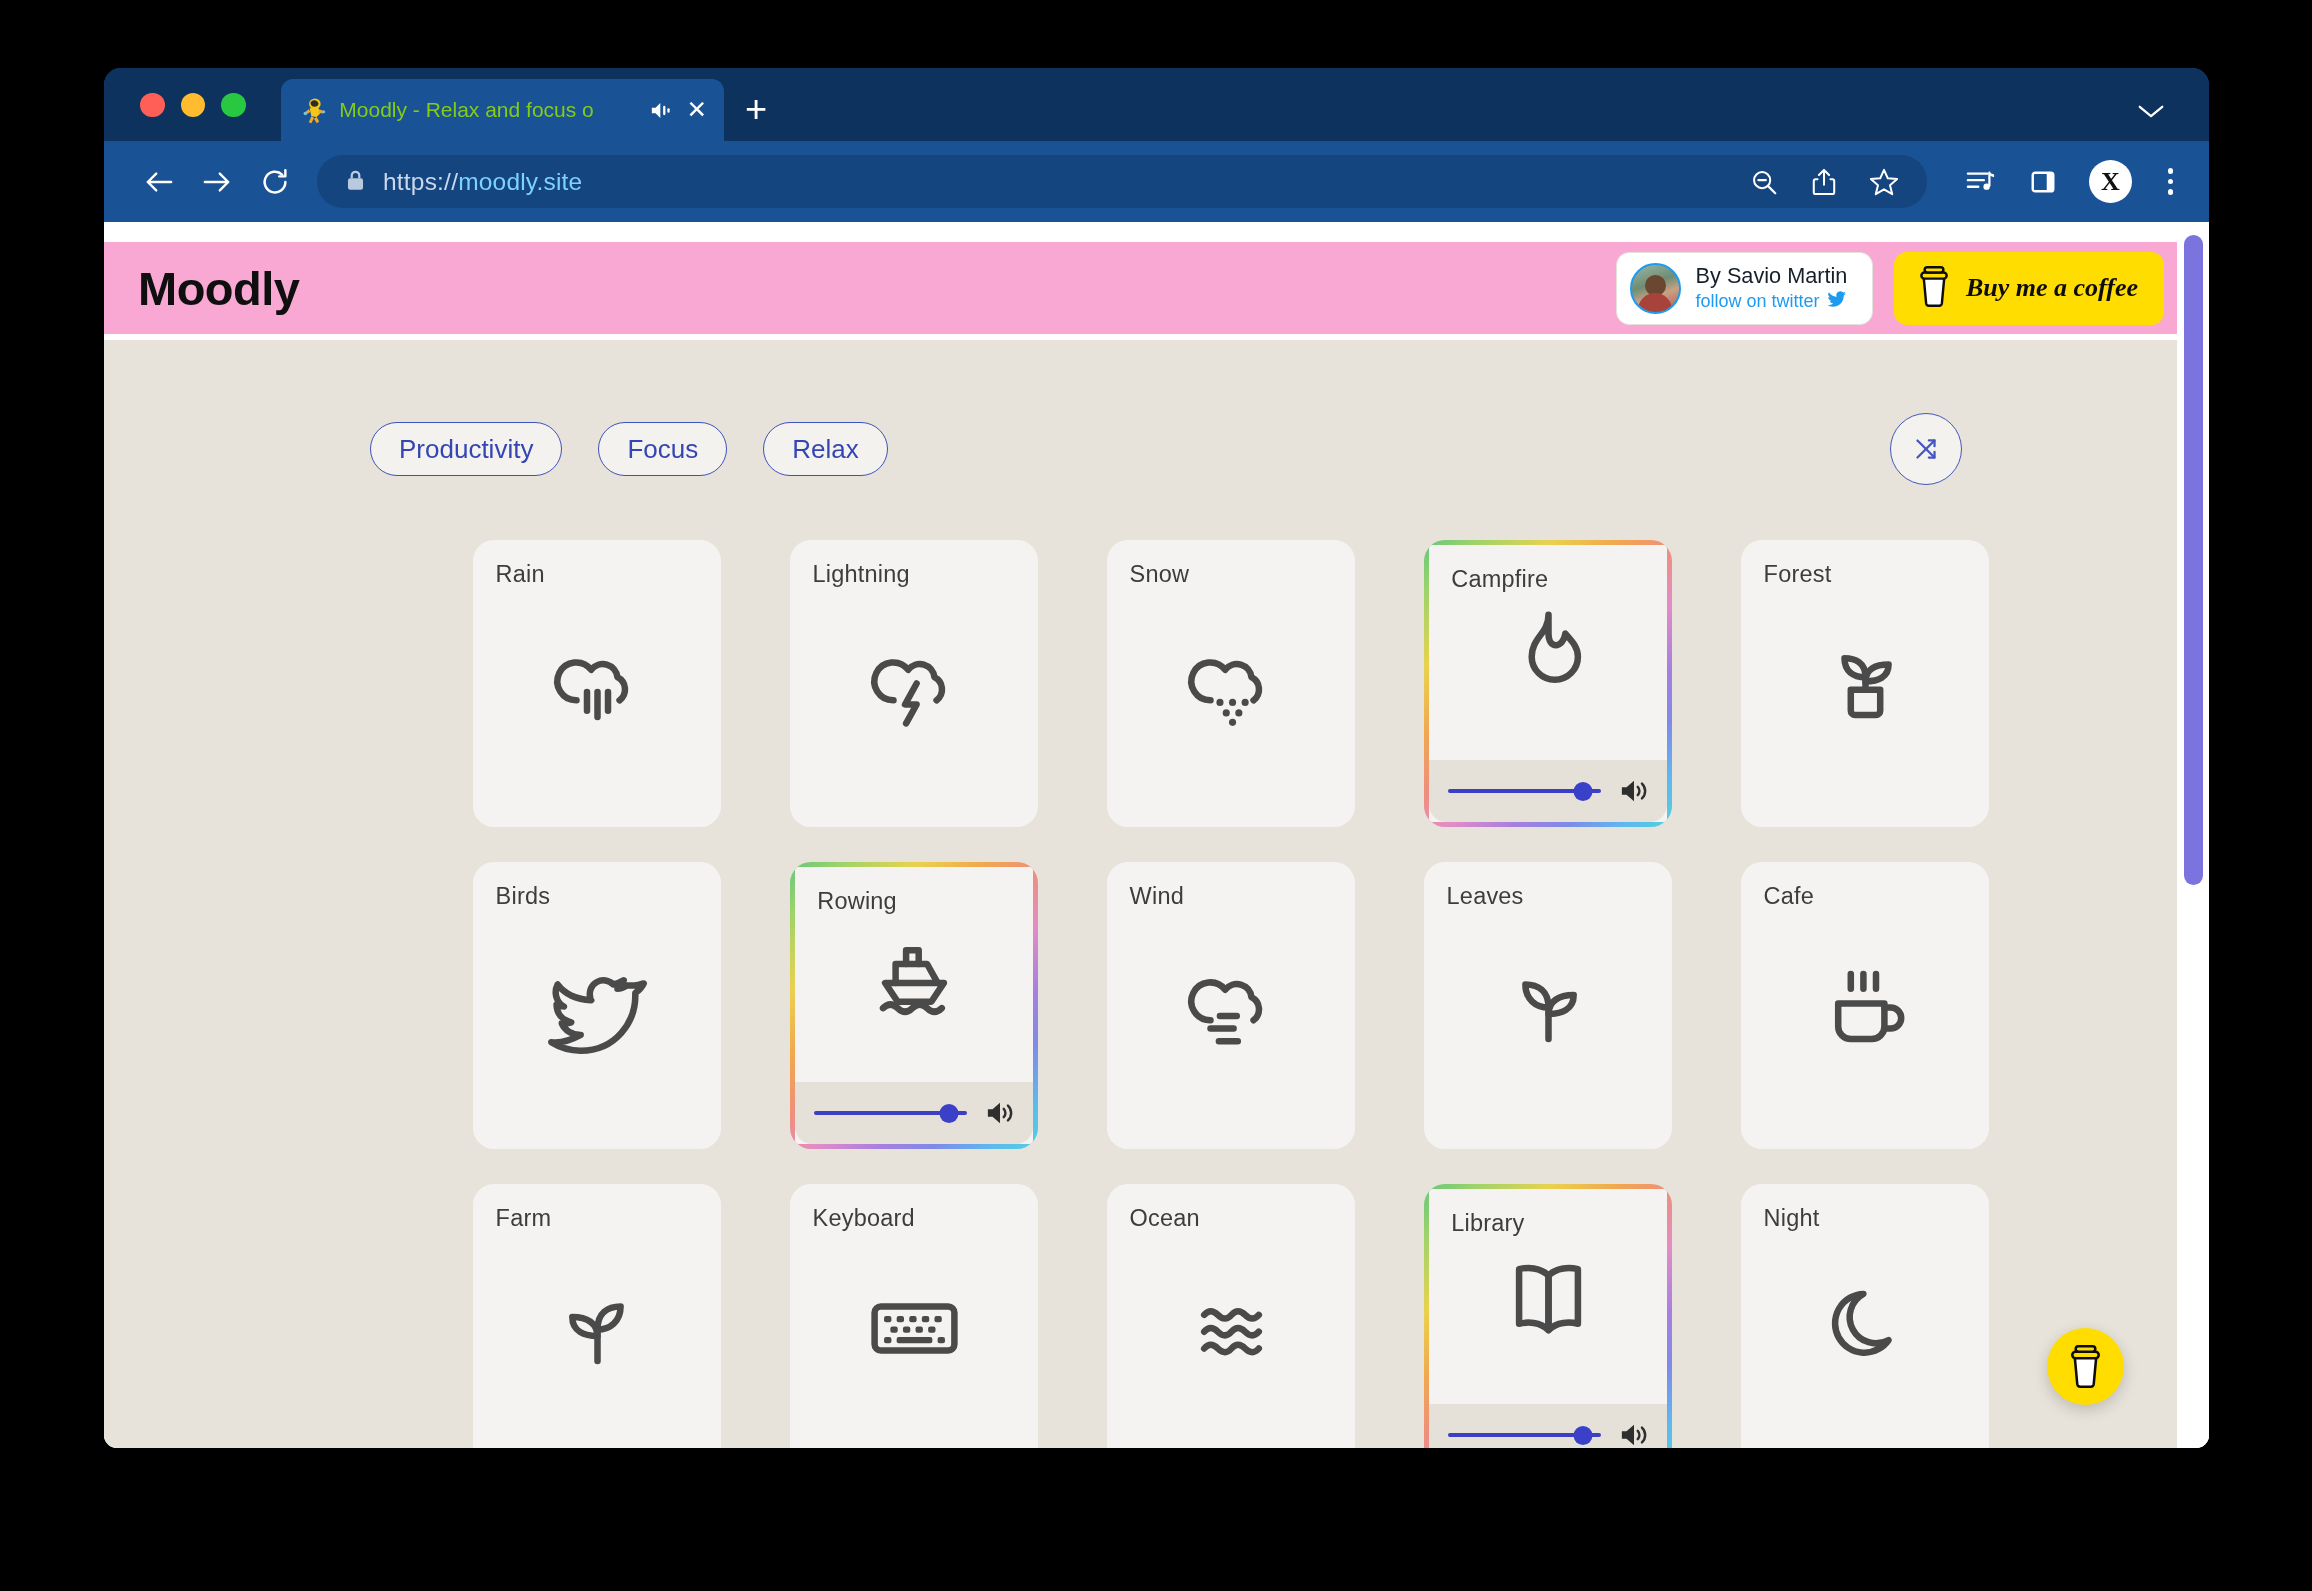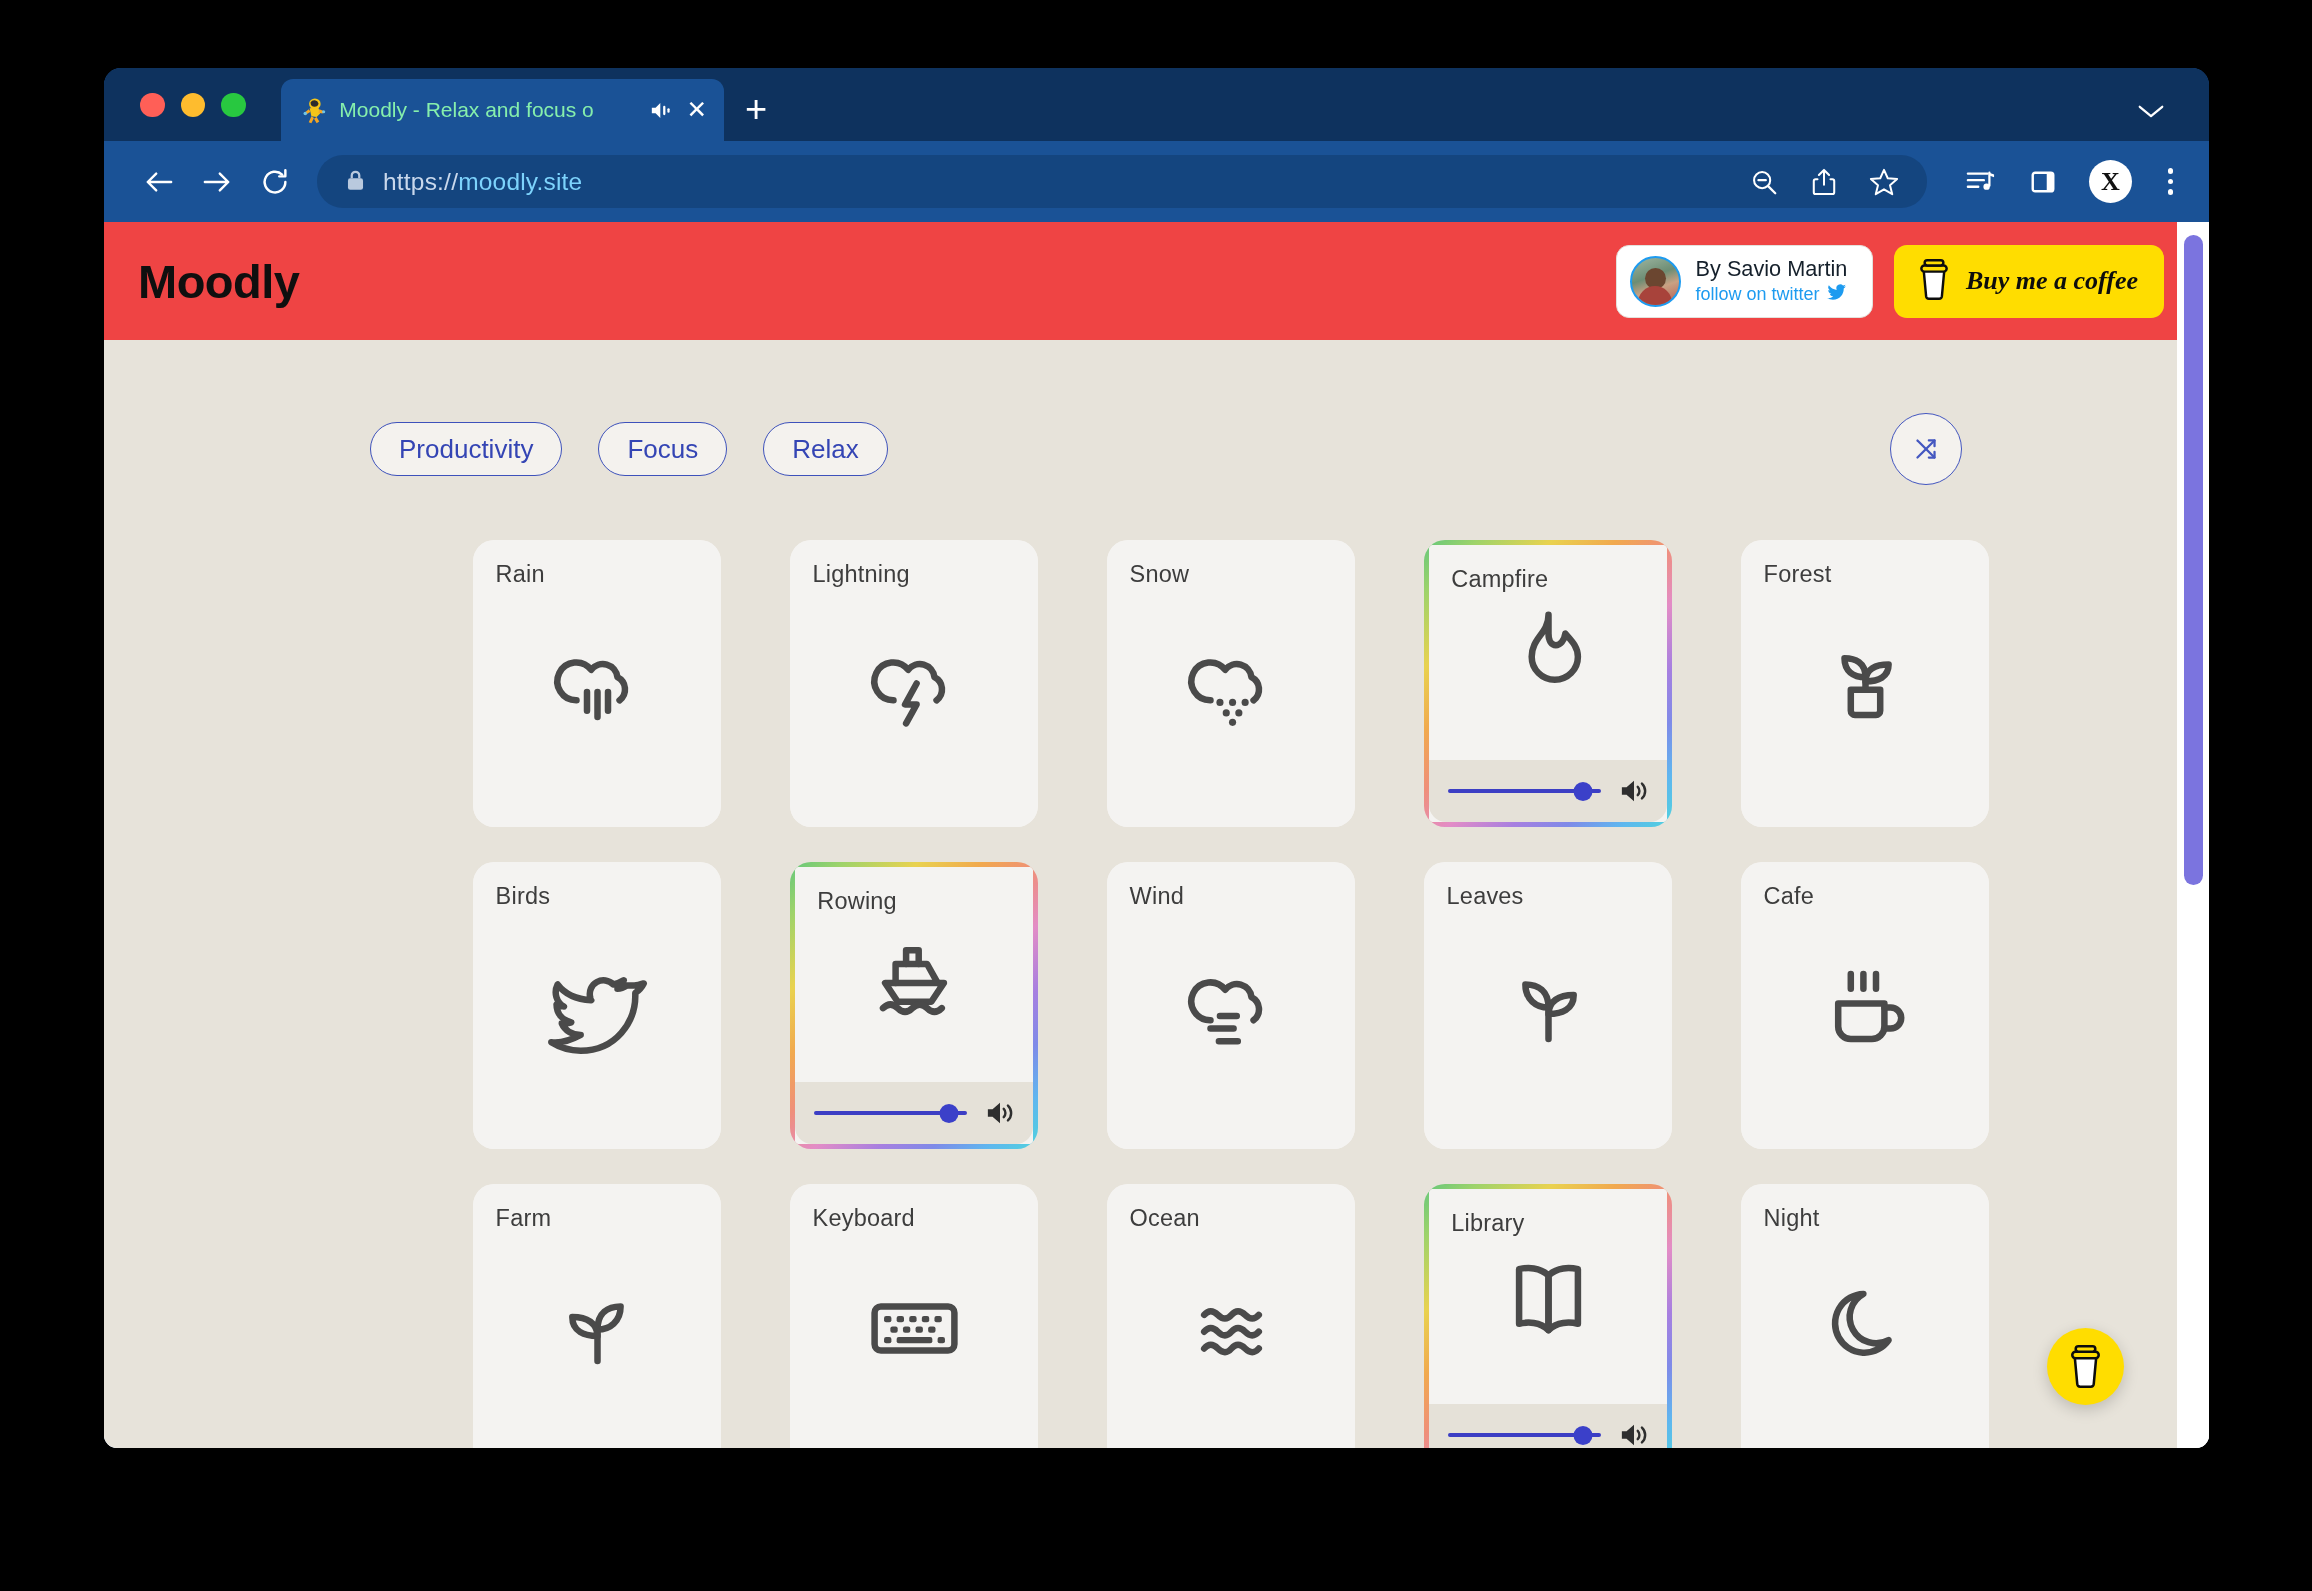--- a/index.html
+++ b/index.html
@@ -58,21 +58,21 @@
     padding: 0 15px 0 19px;
     gap: 11.3px;
     position: relative;
   }
   #tab-favicon {
     width: 28px; height: 28px;
     flex: 0 0 28px;
     display: block;
   }
   #tab-title {
-    color: #86efac;
+    color: #84cc16;
     font-size: 21px;
     white-space: nowrap;
     overflow: hidden;
     flex: 1 1 auto;
     -webkit-mask-image: linear-gradient(to right, #000 84%, rgba(0,0,0,0.15) 100%);
             mask-image: linear-gradient(to right, #000 84%, rgba(0,0,0,0.15) 100%);
   }
   #tab-audio-icon { flex: 0 0 auto; display: flex; }
   #tab-close-btn {
     flex: 0 0 auto;
@@ -152,27 +152,28 @@
 
   
   #page-viewport {
     position: relative;
     height: 1226px;
     background: #ffffff;
     overflow: hidden;
   }
 
   #site-header {
-    height: 118px;
-    background: #ef4444;
+    height: 92px;
+    background: #f9a8d4;
     display: flex;
     align-items: center;
     padding: 0 45px 0 34px;
     position: relative;
     z-index: 3;
+    margin-top: 20px;
   }
   #site-logo {
     font-size: 47px;
     font-weight: 700;
     color: #0f0f0f;
     letter-spacing: -0.5px;
   }
   #header-right { margin-left: auto; display: flex; align-items: center; gap: 21px; }
 
   #author-card {

